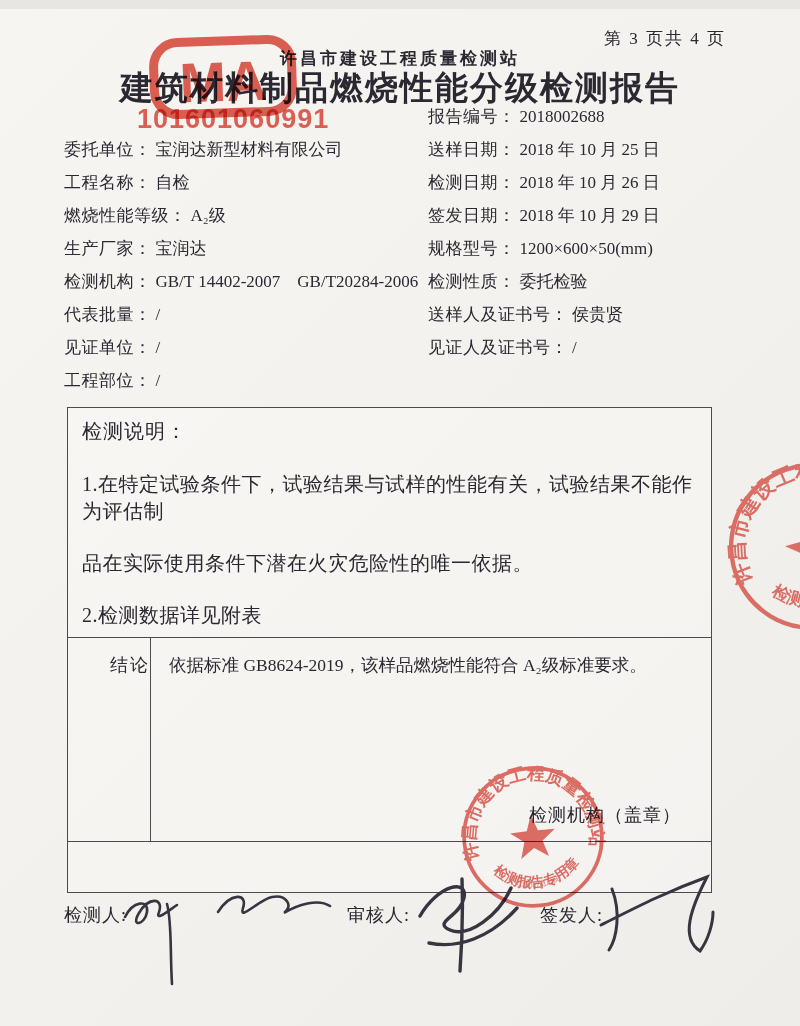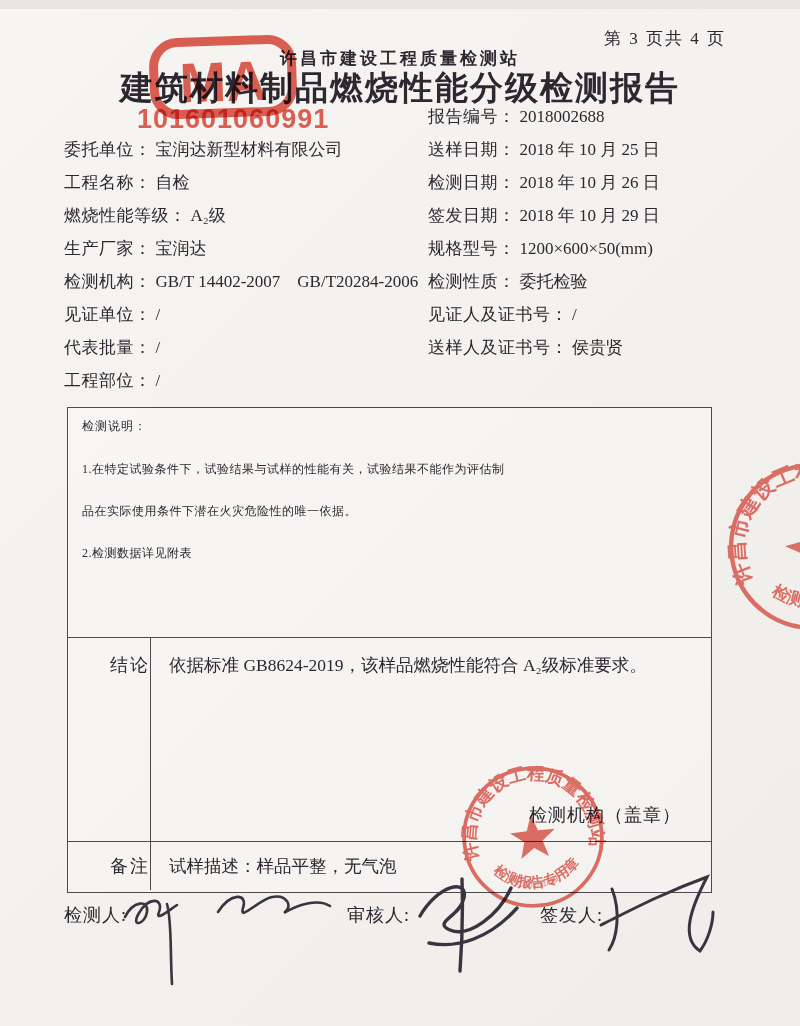--- a/index.html
+++ b/index.html
@@ -16,21 +16,21 @@
   
   .fields{position:absolute;top:96px;left:0;width:100%;}
   .frow{position:relative;height:33px;font-size:17px;}
   .fc{position:absolute;white-space:pre;}
   .fc-left{left:64px;}
   .fc-right{left:428px;}
   .flabel{letter-spacing:.5px;}
   .fval{margin-left:4px;}
   
   .main-table{position:absolute;left:67px;top:398px;width:645px;height:486px;border:1.6px solid #4c4a4e;box-sizing:border-box;background:rgba(255,255,255,.25);}
-  .row-notes{height:230px;border-bottom:1.6px solid #4c4a4e;box-sizing:border-box;padding:10px 14px 0 14px;font-size:12px;}
+  .row-notes{height:230px;border-bottom:1.6px solid #4c4a4e;box-sizing:border-box;padding:10px 14px 0 14px;font-size:20px;}
   .notes-title{letter-spacing:1px;}
   .notes-line{margin:0;letter-spacing:.5px;}
   .notes-l1{margin-top:26px;}
   .notes-l2{margin-top:25px;}
   .notes-l3{margin-top:25px;}
   .row-concl{height:204px;border-bottom:1.6px solid #4c4a4e;box-sizing:border-box;display:flex;}
   .cell-label{width:83px;border-right:1.6px solid #4c4a4e;box-sizing:border-box;text-align:right;padding-top:15px;font-size:18px;letter-spacing:2px;flex:none;}
   .cell-body{flex:1;position:relative;padding:15px 14px 0 18px;font-size:17.5px;}
   .org-seal-label{position:absolute;left:378px;bottom:14px;font-size:18px;letter-spacing:1px;white-space:nowrap;}
   .row-remark{height:48px;display:flex;}
@@ -86,49 +86,45 @@
     </div>
     <div class="frow">
       <span class="fc fc-left"><span class="flabel">生产厂家：</span><span class="fval">宝润达</span></span>
       <span class="fc fc-right"><span class="flabel">规格型号：</span><span class="fval">1200×600×50(mm)</span></span>
     </div>
     <div class="frow">
       <span class="fc fc-left"><span class="flabel">检测机构：</span><span class="fval">GB/T 14402-2007    GB/T20284-2006</span></span>
       <span class="fc fc-right"><span class="flabel">检测性质：</span><span class="fval">委托检验</span></span>
     </div>
     <div class="frow">
+      <span class="fc fc-left"><span class="flabel">代表批量：</span><span class="fval">/</span></span>
+      <span class="fc fc-right"><span class="flabel">送样人及证书号：</span><span class="fval">侯贵贤</span></span>
+    </div>
+    <div class="frow">
       <span class="fc fc-left"><span class="flabel">见证单位：</span><span class="fval">/</span></span>
       <span class="fc fc-right"><span class="flabel">见证人及证书号：</span><span class="fval">/</span></span>
-    </div>
-    <div class="frow">
-      <span class="fc fc-left"><span class="flabel">代表批量：</span><span class="fval">/</span></span>
-      <span class="fc fc-right"><span class="flabel">送样人及证书号：</span><span class="fval">侯贵贤</span></span>
     </div>
     <div class="frow">
       <span class="fc fc-left"><span class="flabel">工程部位：</span><span class="fval">/</span></span>
     </div>
   </div>
 
   <div class="main-table">
     <div class="row-notes">
       <div class="notes-title">检测说明：</div>
       <p class="notes-line notes-l1">1.在特定试验条件下，试验结果与试样的性能有关，试验结果不能作为评估制</p>
       <p class="notes-line notes-l2">品在实际使用条件下潜在火灾危险性的唯一依据。</p>
       <p class="notes-line notes-l3">2.检测数据详见附表</p>
     </div>
     <div class="row-concl">
       <div class="cell-label">结论</div>
       <div class="cell-body">
         <span>依据标准 GB8624-2019，该样品燃烧性能符合 A₂级标准要求。</span>
         <span class="org-seal-label">检测机构（盖章）</span>
       </div>
-    </div>
-    <div class="row-remark">
-      <div class="cell-label">备注</div>
-      <div class="cell-body">试样描述：样品平整，无气泡</div>
     </div>
   </div>
 
   <div class="sig-row">
     <span class="sig-label sig-tester">检测人:</span>
     <span class="sig-label sig-reviewer">审核人:</span>
     <span class="sig-label sig-issuer">签发人:</span>
   </div>
 
   <svg class="sig-ink" viewBox="0 855 800 130">

